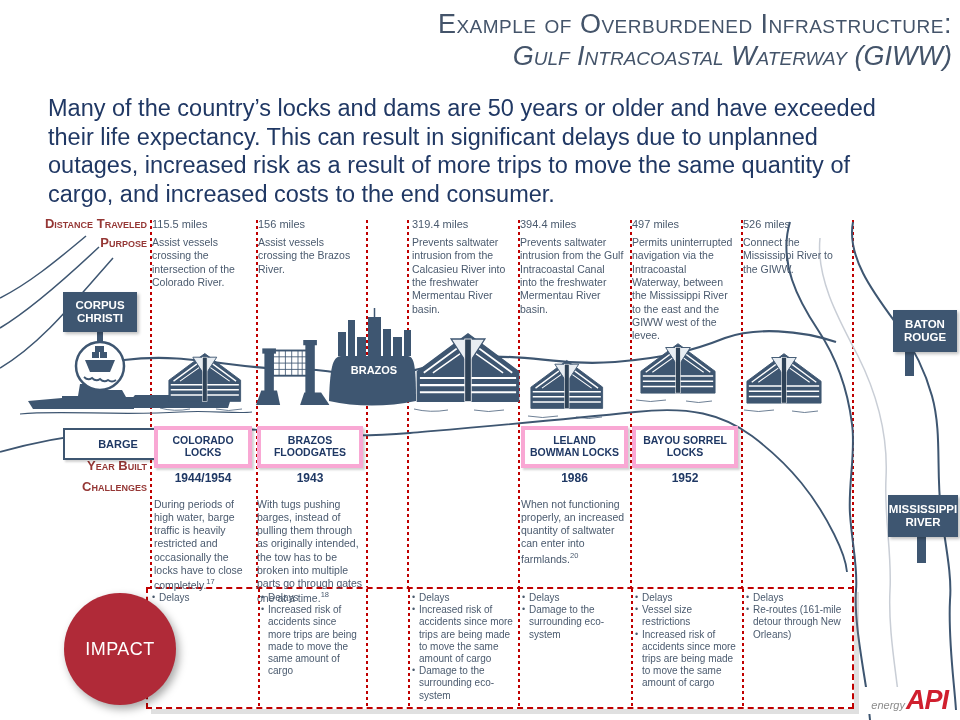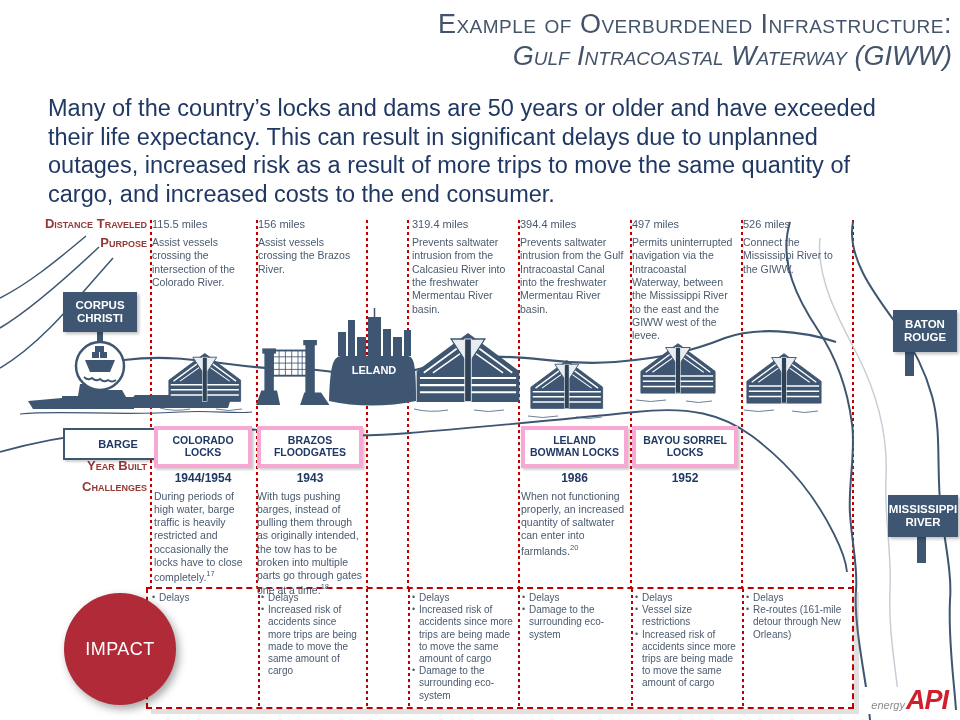--- a/index.html
+++ b/index.html
@@ -21,21 +21,21 @@
   
   .topcol{position:absolute;top:218px;z-index:3;}
   .topcol .dist{color:#4a5a6e;font-size:11px;margin-bottom:6px;}
   .topcol .purp{color:#4a5a6e;font-size:10.5px;line-height:1.27;}
   
   .botcol{position:absolute;top:426px;z-index:4;}
   .lockbox{background:#fff;border:4px solid #f9a8d4;color:#1f3864;font-weight:bold;
            font-size:10.5px;line-height:1.12;text-align:center;display:flex;align-items:center;
            justify-content:center;height:32px;padding:1px 4px;box-shadow:2px 2px 2px rgba(0,0,0,.18);}
   .year{font-weight:bold;color:#1f3864;font-size:12px;text-align:center;margin-top:3px;}
-  .challenge{color:#4a5a6e;font-size:10.5px;line-height:1.25;margin-top:5px;}
+  .challenge{color:#4a5a6e;font-size:10.5px;line-height:1.25;margin-top:13px;}
   .challenge sup{font-size:7.5px;}
   
   .bargebox{position:absolute;left:63px;top:428px;width:106px;height:28px;z-index:4;
             background:#fff;border:2px solid #3e5671;color:#1f3864;font-weight:bold;font-size:11px;
             display:flex;align-items:center;justify-content:center;box-shadow:2px 2px 2px rgba(0,0,0,.18);}
   
   .citybox{position:absolute;background:#3e5671;color:#fff;font-weight:bold;font-size:11.5px;
            line-height:1.15;text-align:center;display:flex;align-items:center;justify-content:center;
            z-index:4;box-shadow:2px 2px 3px rgba(0,0,0,.25);}
   .stem{position:absolute;background:#3e5671;z-index:3;}
@@ -157,21 +157,21 @@
         <use href="#lock" width="80" height="62" transform="translate(640,338) scale(0.95)"></use>
       </g>
     <g>
         <use href="#lock" width="80" height="62" transform="translate(746,348) scale(0.95)"></use>
       </g>
 
     <path d="M160,408 q14,4 30,1 M216,409 q12,3 26,0 M414,409 q16,4 34,1 M474,410 q14,3 30,0 M528,416 q14,3 30,0 M576,417 q12,3 26,0 M636,400 q14,3 30,0 M686,401 q12,3 26,0 M744,410 q14,3 30,0 M792,411 q12,3 26,0" stroke="#3e5671" stroke-width="1" fill="none" opacity="0.75"></path>
   </svg>
 
   <div class="citybox" style="left:63px;top:292px;width:74px;height:40px;">CORPUS CHRISTI</div>
-  <div class="houston-label">LELAND</div>
+  <div class="houston-label">BRAZOS</div>
   <div class="citybox" style="left:893px;top:310px;width:64px;height:42px;">BATON ROUGE</div>
   <div class="stem" style="left:905px;top:352px;width:9px;height:24px;"></div>
   <div class="citybox" style="left:888px;top:495px;width:70px;height:42px;">MISSISSIPPI RIVER</div>
   <div class="stem" style="left:917px;top:537px;width:9px;height:26px;"></div>
 
   <div class="bargebox">BARGE</div>
 
   <div class="impactbox"></div>
   <div class="impact-circle">IMPACT</div>
 

